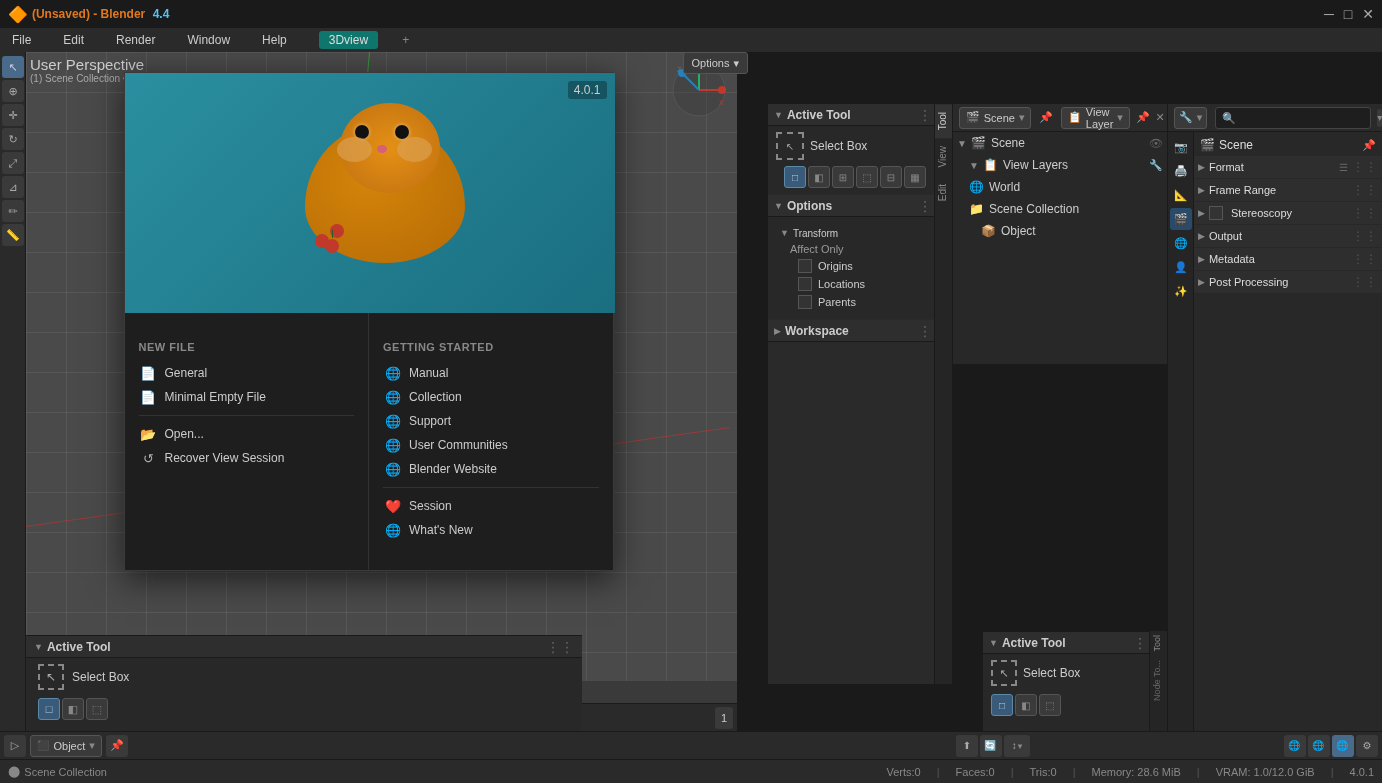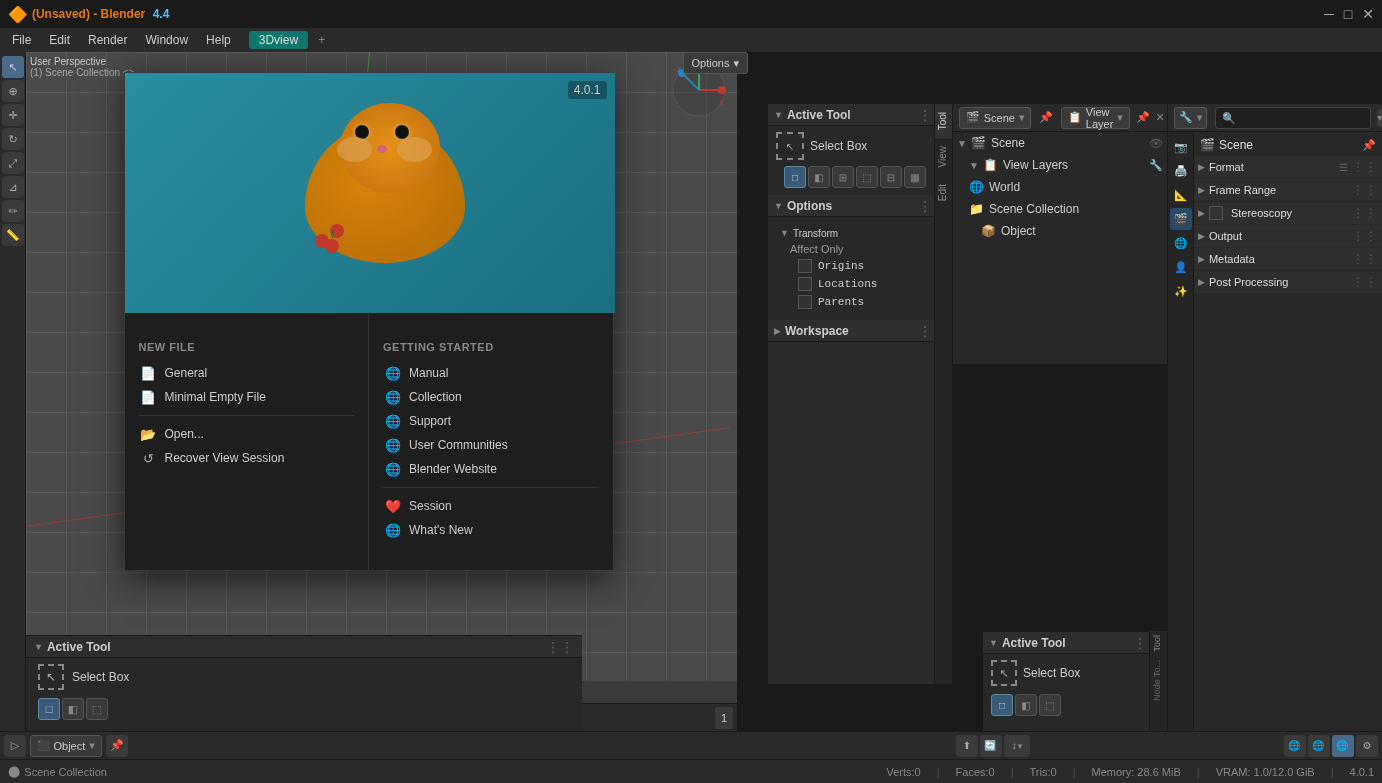--- a/index.html
+++ b/index.html
@@ -39,21 +39,21 @@
 
     
     #menubar {
       position: absolute;
       top: 28px; left: 0; right: 0;
       height: 24px;
       background: #2a2a2a;
       display: flex;
       align-items: center;
       padding: 0 4px;
-      gap: 2px;
+      gap: 16px;
       z-index: 100;
     }
     #menubar .menu-item {
       padding: 2px 8px;
       color: #cccccc;
       cursor: pointer;
       border-radius: 3px;
       font-size: 12px;
     }
     #menubar .tab-3dview {
@@ -104,21 +104,21 @@
     }
     .grid-line-green {
       position: absolute;
       top: 0; left: 50%;
       width: 1px; height: 60%;
       background: rgba(50, 200, 50, 0.6);
       transform: rotate(5deg);
       transform-origin: top center;
     }
     .vp-label {
-      font-size: 10px;
+      font-size: 15px;
       color: #ccc;
     }
 
     
     #splash-overlay {
       position: absolute;
       top: 0; left: 0; right: 0;
       bottom: 50px;
       display: flex;
       justify-content: center;
@@ -571,21 +571,20 @@
     .np-check {
       width: 14px; height: 14px;
       border: 1px solid #555;
       background: #333;
       margin-right: 6px;
       flex-shrink: 0;
     }
     .np-check-label {
       font-size: 11px;
       color: #ccc;
-      font-family: Liberation Mono, monospace;
     }
 
     
     .np-workspace-hdr {
       height: 22px;
       background: #2e2e2e;
       display: flex;
       align-items: center;
       padding: 0 6px;
       gap: 4px;

